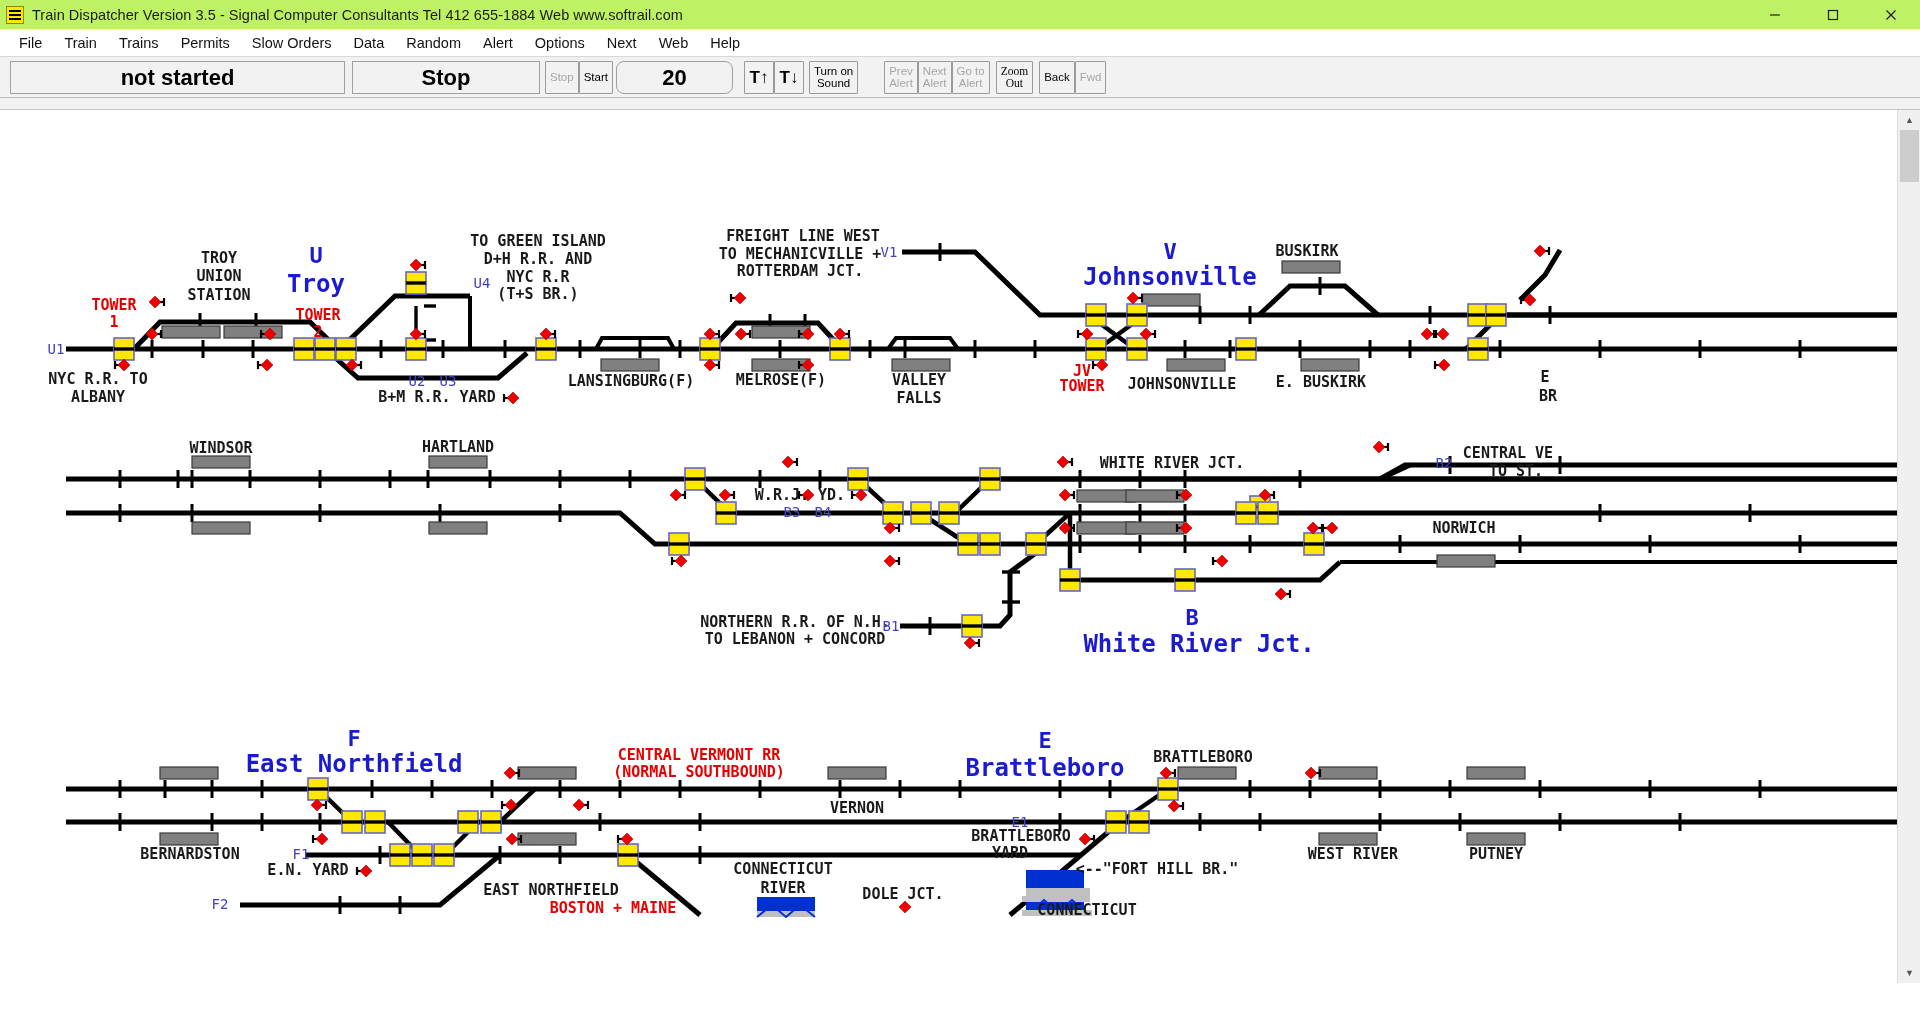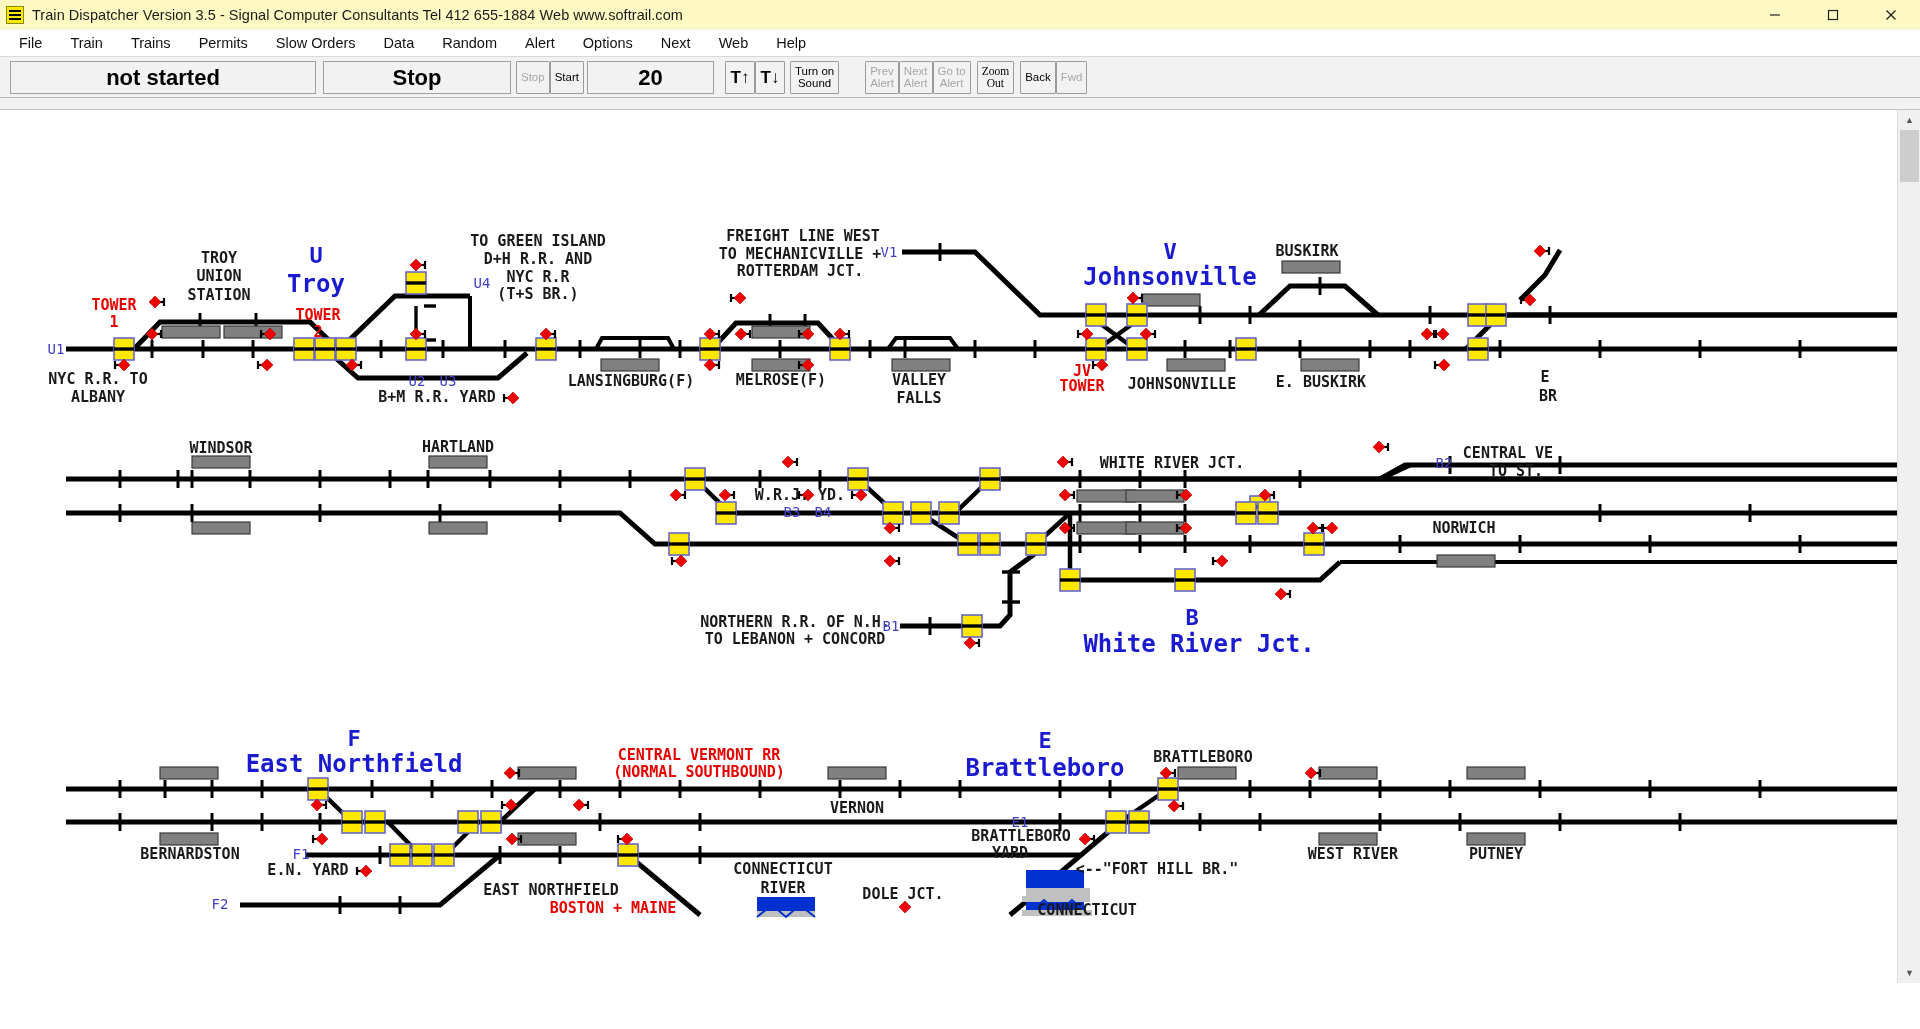--- a/index.html
+++ b/index.html
@@ -8,21 +8,21 @@
     margin: 0; padding: 0;
     width: 1920px; height: 1029px;
     overflow: hidden;
     background: #ffffff;
     font-family: "Liberation Sans", sans-serif;
   }
 
   
   #titlebar {
     height: 30px;
-    background: #fef9c3;
+    background: #bef264;
     display: flex;
     align-items: center;
     padding-left: 6px;
     border-bottom: 1px solid #f0f0f0;
   }
   #app-icon {
     width: 18px; height: 18px;
     background: #ffe800;
     border: 1px solid #8a8a00;
     margin-right: 8px;
@@ -54,21 +54,21 @@
   }
   .winbtn svg { display:block; }
 
   
   #menubar {
     height: 26px;
     background: #ffffff;
     display: flex;
     align-items: center;
     padding-left: 8px;
-    gap: 6px;
+    gap: 0px;
   }
   .menu-item {
     font-size: 14.5px;
     color: #121212;
     padding: 2px 11px;
     white-space: nowrap;
     cursor: default;
   }
 
   
@@ -85,23 +85,23 @@
   .tb-panel {
     background: #f2f2f2;
     border: 1px solid #a0a0a0;
     display: flex;
     align-items: center;
     justify-content: center;
     font-size: 22px;
     color: #000;
     font-weight: 600;
   }
-  #tb-status   { width: 306px; }
+  #tb-status   { width: 335px; }
   #tb-mode     { width: 188px; margin-left: 4px; }
-  #tb-speed    { width: 127px; }
+  #tb-speed    { width: 117px; border-radius: 8px; }
   .tb-group {
     display: flex; align-items: stretch; gap: 0px;
   }
   .tb-btn {
     background: #f2f2f2;
     border: 1px solid #9a9a9a;
     border-radius: 1px;
     display: flex; flex-direction: column;
     align-items: center; justify-content: center;
     font-size: 11.5px;

